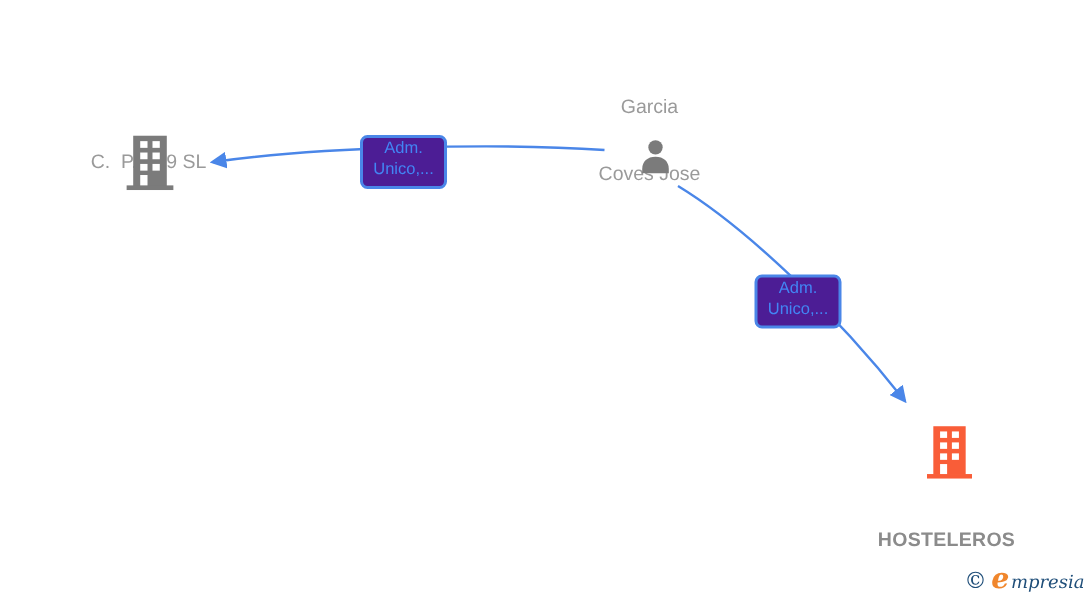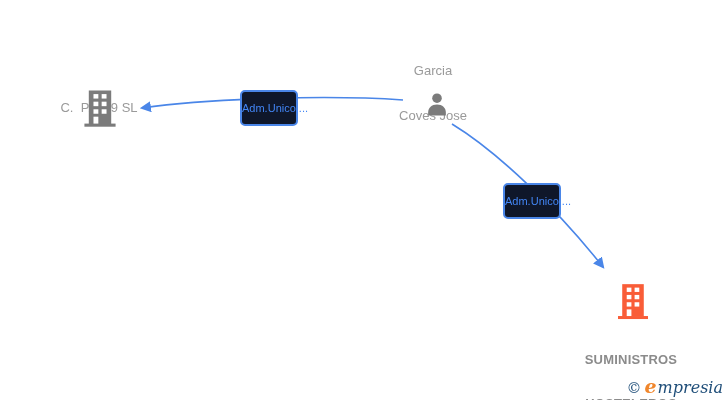--- a/index.html
+++ b/index.html
@@ -15,31 +15,31 @@
     font-size:13px;line-height:15px;white-space:pre;
   }
   .node-label.bold{font-weight:bold;color:var(--company_name_gray,#8b8b8b);line-height:14.5px;letter-spacing:.2px;}
   .icon-wrap{position:absolute;}
   .icon-person{fill:var(--icon_gray,#7b7b7b);}
   .icon-building-gray{fill:var(--icon_gray,#7b7b7b);}
   .icon-building-orange{fill:var(--company_orange,#f95d38);}
   .win{fill:#ffffff;}
   .edge-label{
     position:absolute;box-sizing:border-box;width:58px;height:36px;
-    background:#0f172a;border:2px solid var(--edge_blue,#4a86e8);border-radius:5px;
-    display:flex;flex-direction:row;align-items:center;justify-content:flex-start;
+    background:#4c1d95;border:2px solid var(--edge_blue,#4a86e8);border-radius:5px;
+    display:flex;flex-direction:column;align-items:center;justify-content:flex-start;
     color:var(--label_blue,#4285f4);font-size:11px;line-height:14px;cursor:pointer;
   }
   .watermark{
     position:absolute;right:5px;bottom:3px;display:flex;align-items:baseline;gap:3px;
     font-family:"DejaVu Serif","Liberation Serif",serif;font-style:italic;
   }
   .wm-copy{font-size:15px;color:var(--brand_navy,#1f4e79);font-style:normal;}
   .wm-e{font-size:19px;color:var(--brand_orange,#f0862c);font-weight:bold;}
-  .wm-rest{font-size:16px;color:var(--brand_navy,#1f4e79);margin-left:-2px;}
+  .wm-rest{font-size:12px;color:var(--brand_navy,#1f4e79);margin-left:-2px;}
 </style>
 </head>
 <body>
 
 <div class="canvas">
 
   <svg class="edges" width="728" height="400" viewBox="0 0 728 400">
     <defs>
       <marker id="arrow" viewBox="0 0 10 10" refX="8" refY="5" markerWidth="7" markerHeight="7" orient="auto-start-reverse">
         <path class="arrowhead" d="M0,0 L10,5 L0,10 z"></path>
@@ -94,21 +94,20 @@
         <rect x="17.7" y="4.2" width="5" height="4.6"></rect>
         <rect x="9.3" y="12" width="5" height="4.6"></rect>
         <rect x="17.7" y="12" width="5" height="4.6"></rect>
         <rect x="9.3" y="19.8" width="5" height="4.6"></rect>
         <rect x="17.7" y="19.8" width="5" height="4.6"></rect>
         <rect x="9.3" y="27.4" width="5" height="7.1"></rect>
       </g>
     </svg>
   </div>
   <div class="node-label bold" style="left:566px;top:324px;width:130px;">
-    <div>SUMINISTROS</div>
     <div>HOSTELEROS</div>
     
   </div>
 
   <div class="edge-label" style="left:240px;top:90px;">
     <div>Adm.</div>
     <div>Unico,...</div>
   </div>
   <div class="edge-label" style="left:503px;top:183px;">
     <div>Adm.</div>

